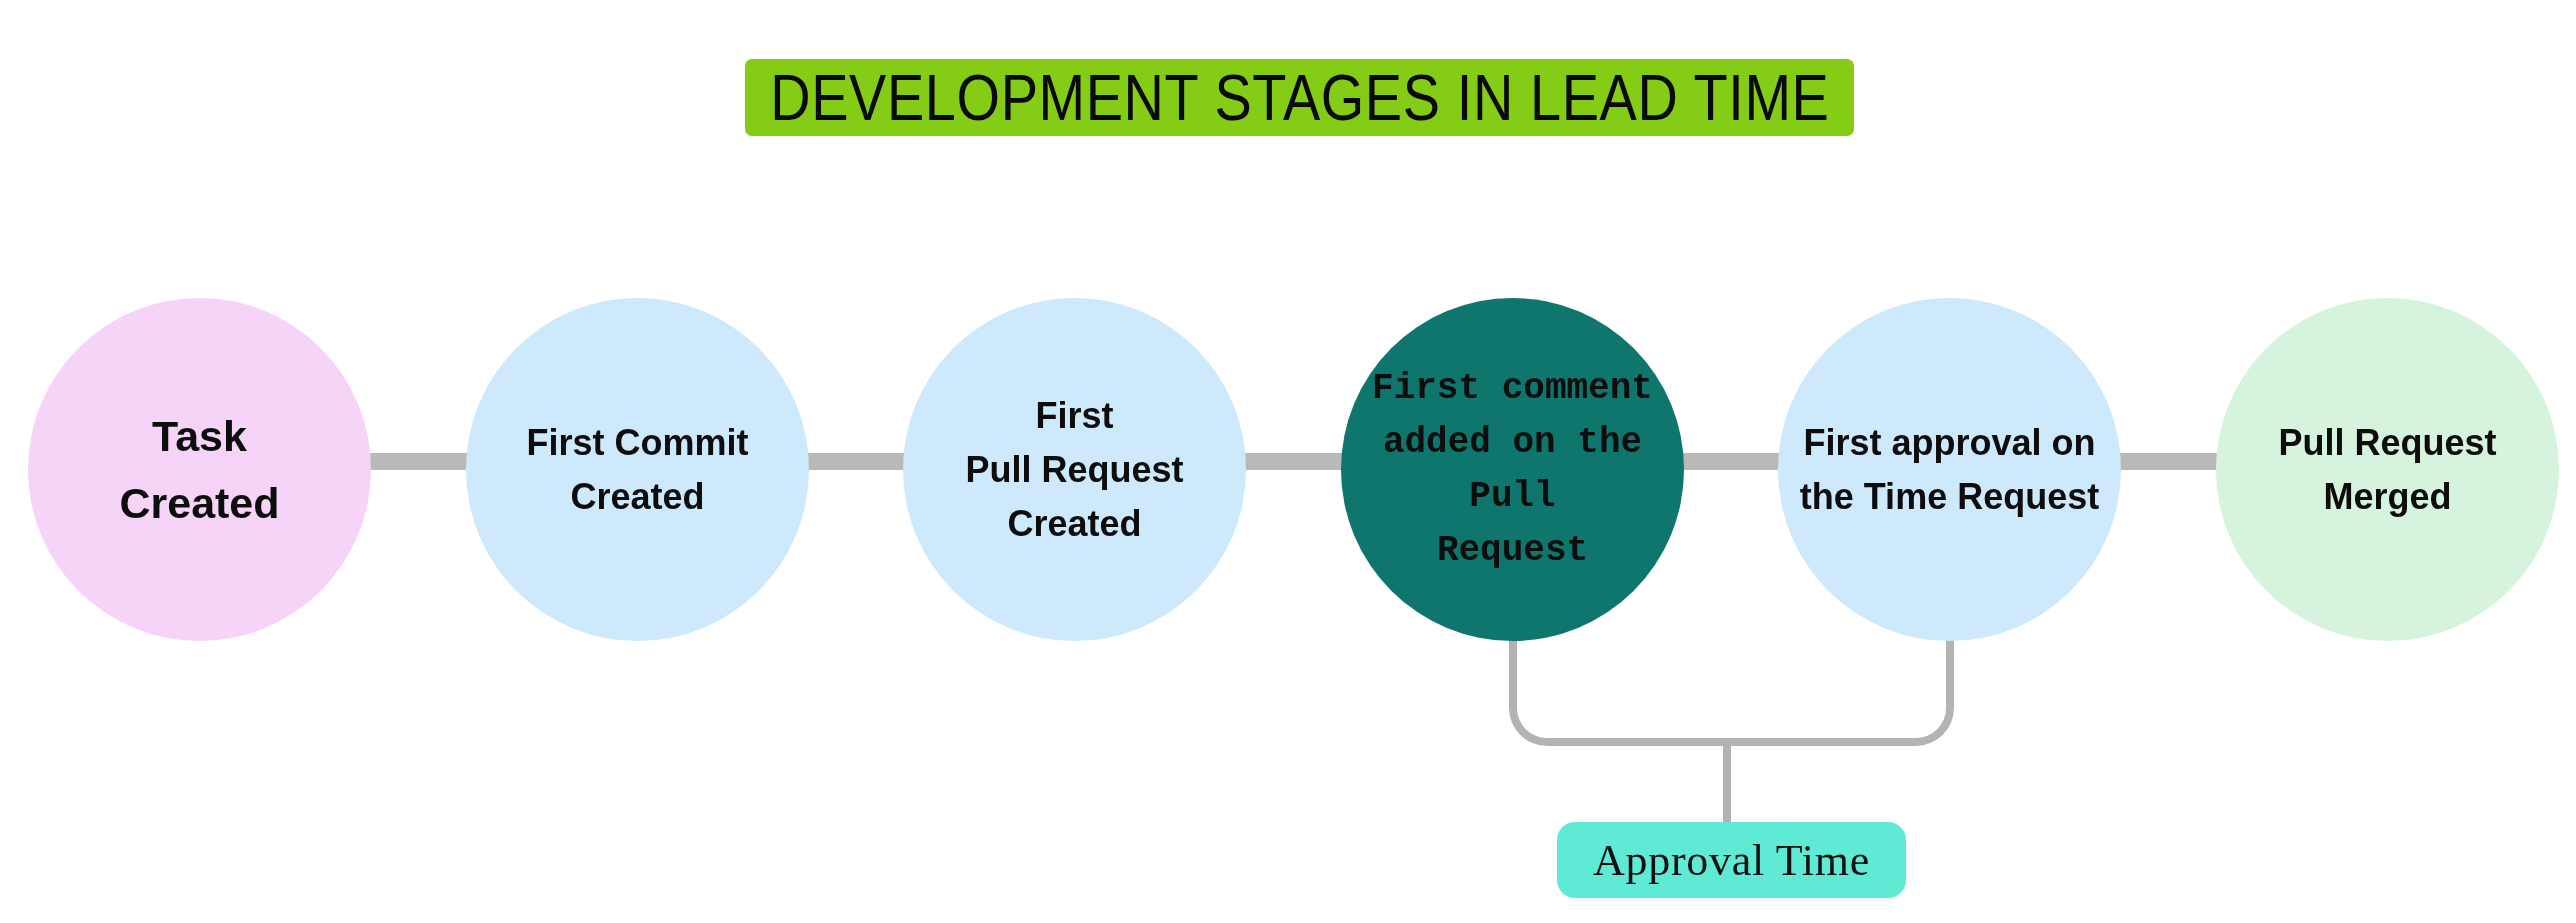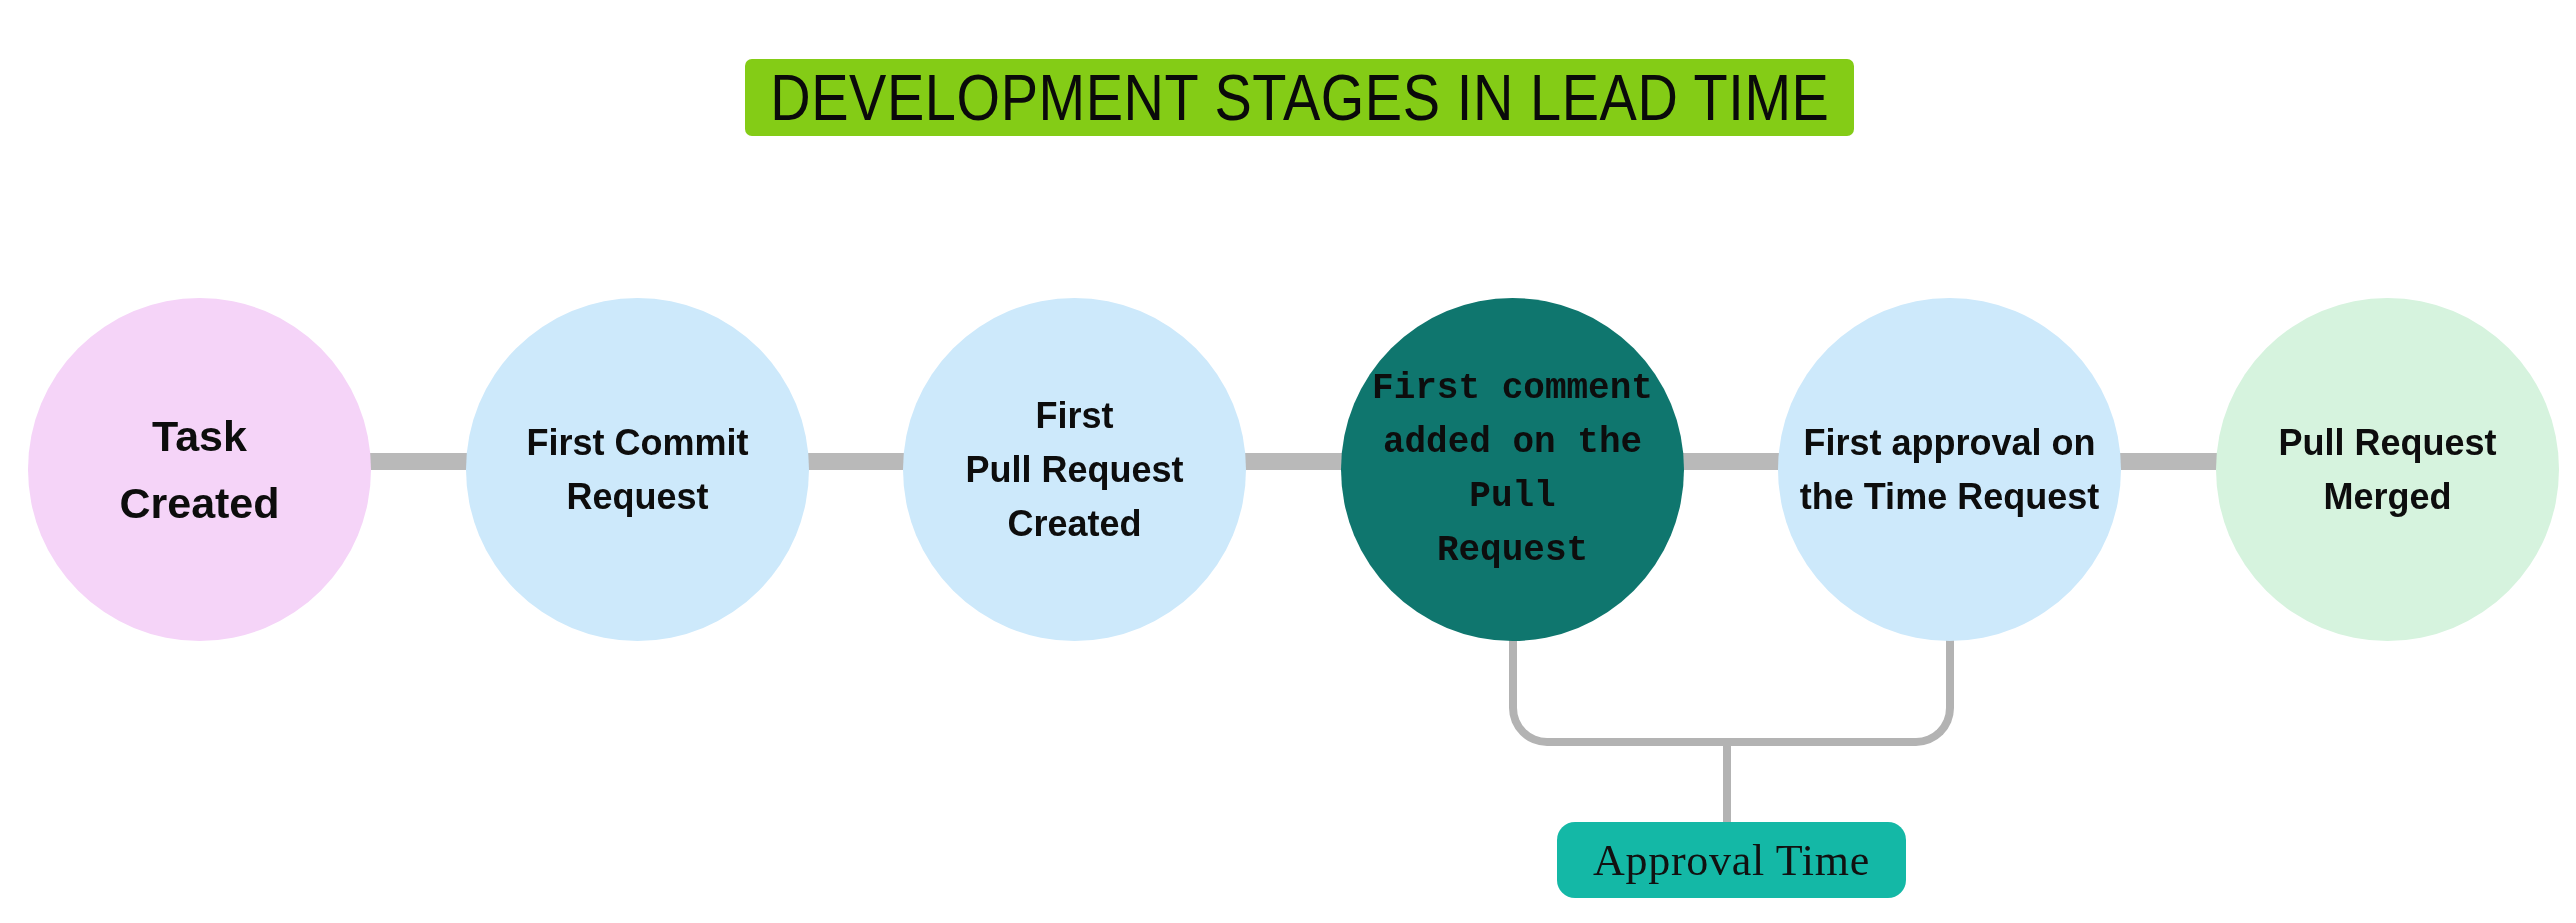--- a/index.html
+++ b/index.html
@@ -72,21 +72,21 @@
   <div class="connector con-2" style="background-color: rgb(185, 185, 185);"></div>
   <div class="connector con-3" style="background-color: rgb(185, 185, 185);"></div>
   <div class="connector con-4" style="background-color: rgb(185, 185, 185);"></div>
 
   <div class="stage stage--start pos-0" style="background-color: rgb(245, 212, 248); justify-content: center;">
     <span class="stage-label">Task
 Created</span>
   </div>
   <div class="stage pos-1" style="background-color: rgb(205, 233, 251);">
     <span class="stage-label">First Commit
-Request</span>
+Created</span>
   </div>
   <div class="stage pos-2" style="background-color: rgb(205, 233, 251);">
     <span class="stage-label">First
 Pull Request
 Created</span>
   </div>
   <div class="stage pos-3" style="background-color: #0f766e; font-family: Liberation Mono, monospace;">
     <span class="stage-label">First comment
 added on the Pull
 Request</span>
@@ -96,18 +96,18 @@
 the Time Request</span>
   </div>
   <div class="stage pos-5" style="background-color: rgb(214, 243, 222);">
     <span class="stage-label">Pull Request
 Merged</span>
   </div>
 
   <div class="bracket" style="border-color: rgb(179, 179, 179);"></div>
   <div class="bracket-stem" style="background-color: rgb(179, 179, 179);"></div>
 
-  <div class="annotation" style="background-color: #14b8a6;">
+  <div class="annotation" style="background-color: #5eead4;">
     <span class="annotation-text">Approval Time</span>
   </div>
 
 </div>
 
 
 </body></html>

